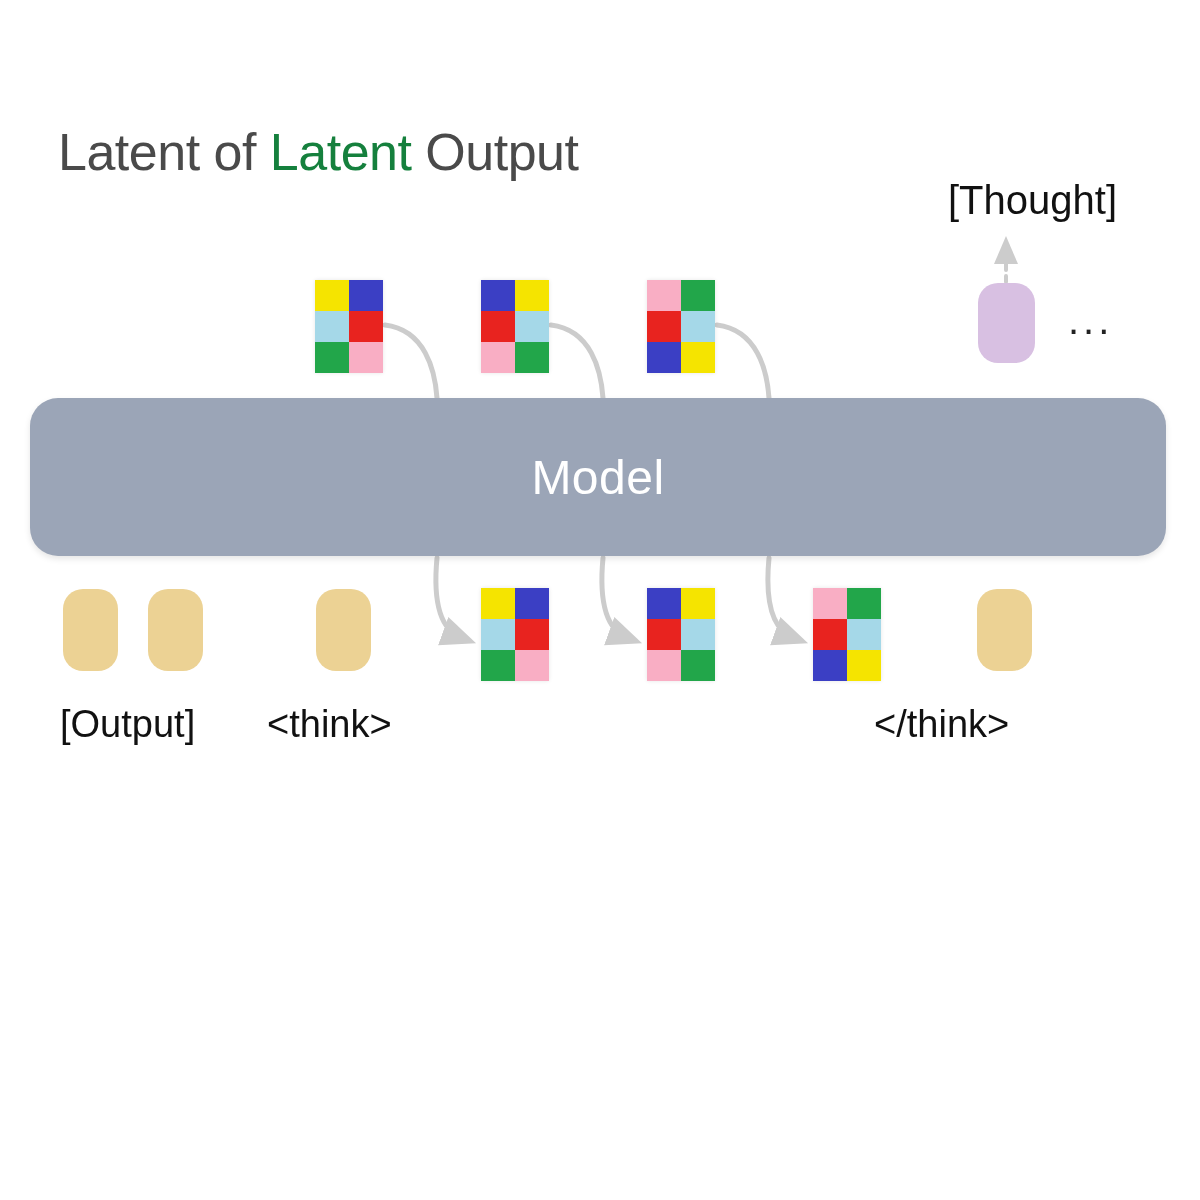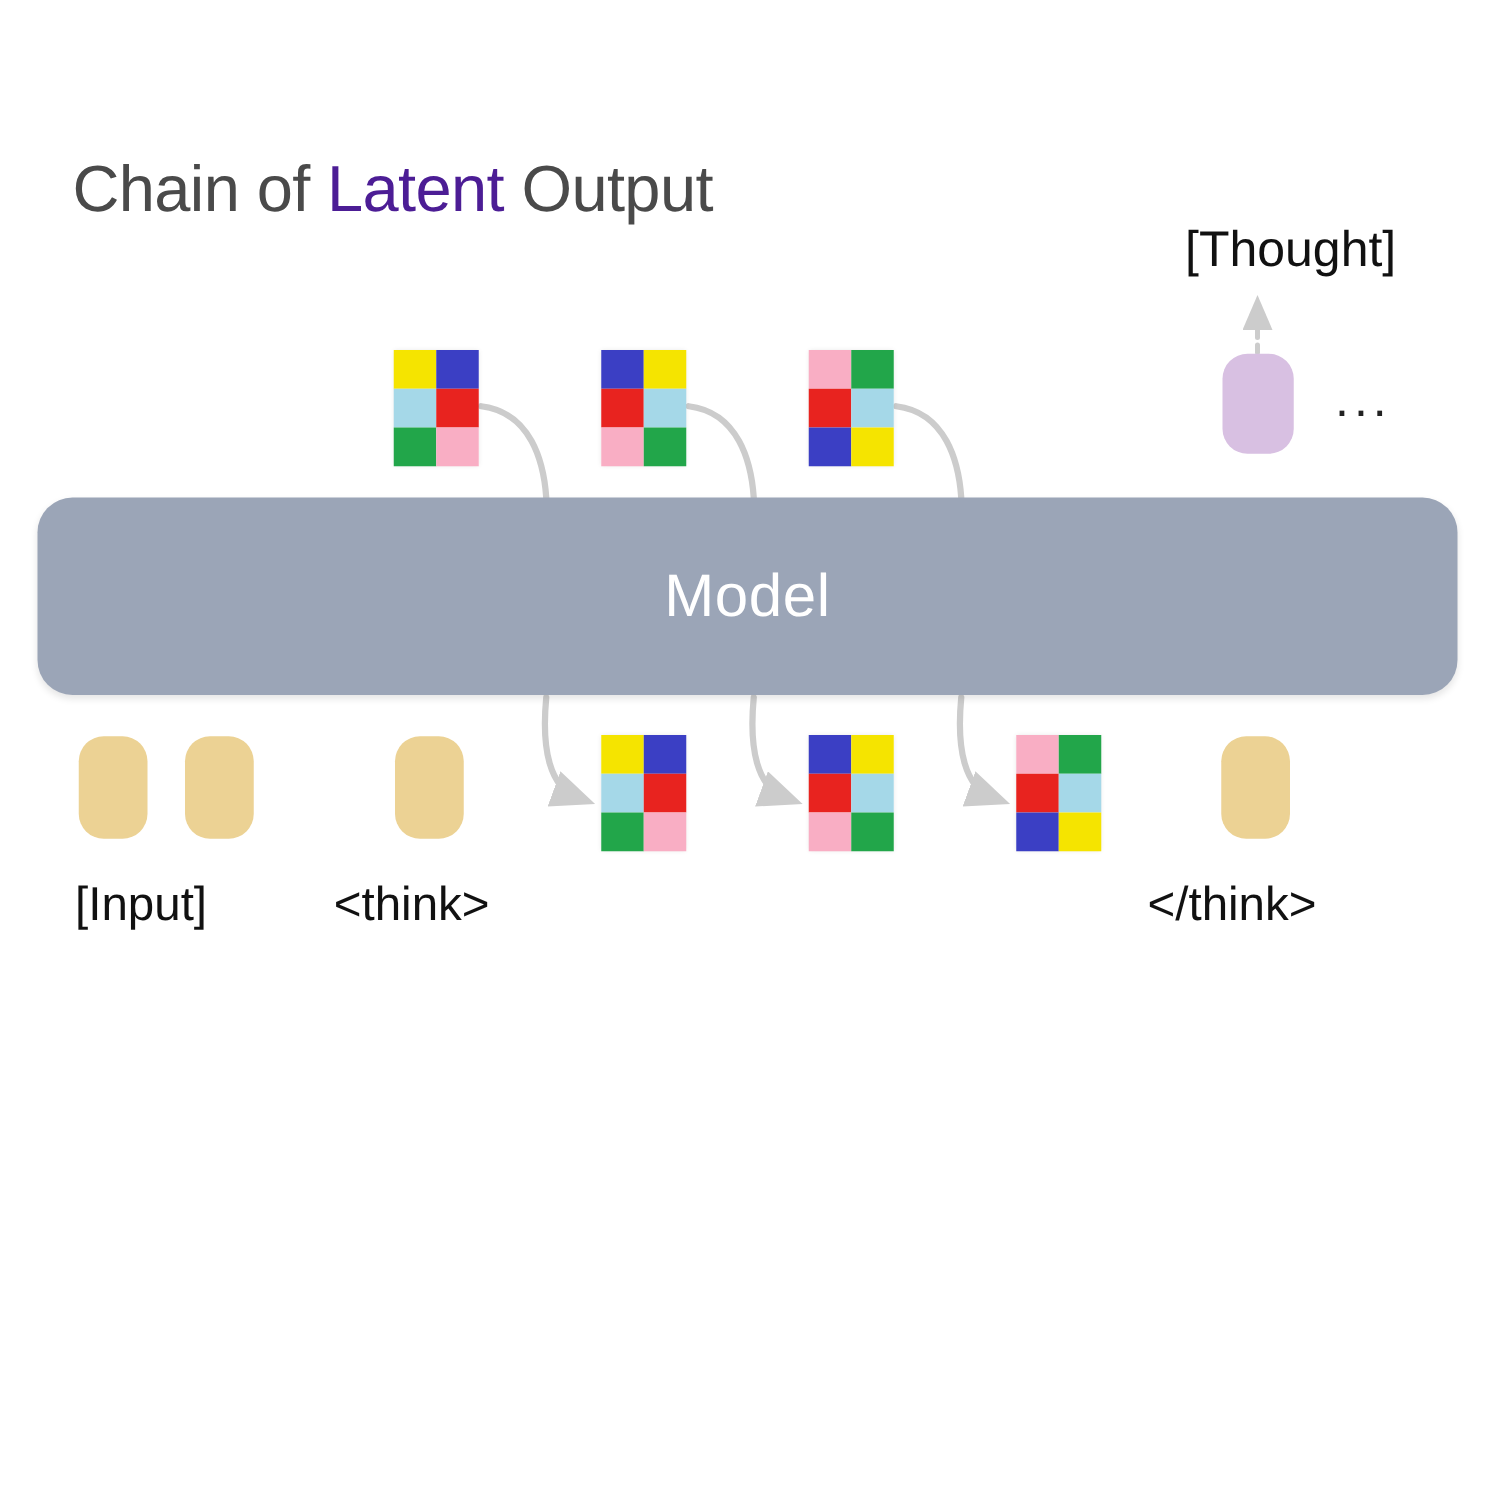--- a/index.html
+++ b/index.html
@@ -107,21 +107,21 @@
     height: 1200px;
     pointer-events: none;
   }
 </style>
 </head>
 <body>
 
 <div id="canvas">
 
   <div id="title">
-    <span>Chain of </span><span class="accent" style="color: #4c1d95;">Latent</span><span> Output</span>
+    <span>Latent of </span><span class="accent" style="color: #15803d;">Latent</span><span> Output</span>
   </div>
 
   <div id="output-label">[Thought]</div>
   <div id="ellipsis">...</div>
 
   <svg id="arrows" viewBox="0 0 1200 1200">
     <defs>
       <marker id="arrowhead" markerWidth="7" markerHeight="7" refX="4.0" refY="3" orient="auto">
         <path d="M0,0 L7,3 L0,6 z" fill="#cccccc"></path>
       </marker>
@@ -206,17 +206,17 @@
     <div class="cell" style="background: rgb(249, 174, 196);"></div>
     <div class="cell" style="background: rgb(34, 166, 74);"></div>
     <div class="cell" style="background: rgb(232, 35, 31);"></div>
     <div class="cell" style="background: rgb(165, 216, 232);"></div>
     <div class="cell" style="background: rgb(59, 63, 196);"></div>
     <div class="cell" style="background: rgb(245, 228, 0);"></div>
   </div>
 
   <div class="token-pill" style="left: 977px; top: 589px; background: rgb(236, 210, 148);"></div>
 
-  <div class="axis-label" style="left:60px; top:703px;">[Input]</div>
+  <div class="axis-label" style="left:60px; top:703px;">[Output]</div>
   <div class="axis-label" style="left:267px; top:703px;">&lt;think&gt;</div>
-  <div class="axis-label" style="left:918px; top:703px;">&lt;/think&gt;</div>
+  <div class="axis-label" style="left:874px; top:703px;">&lt;/think&gt;</div>
 
 </div>
 
 </body></html>

